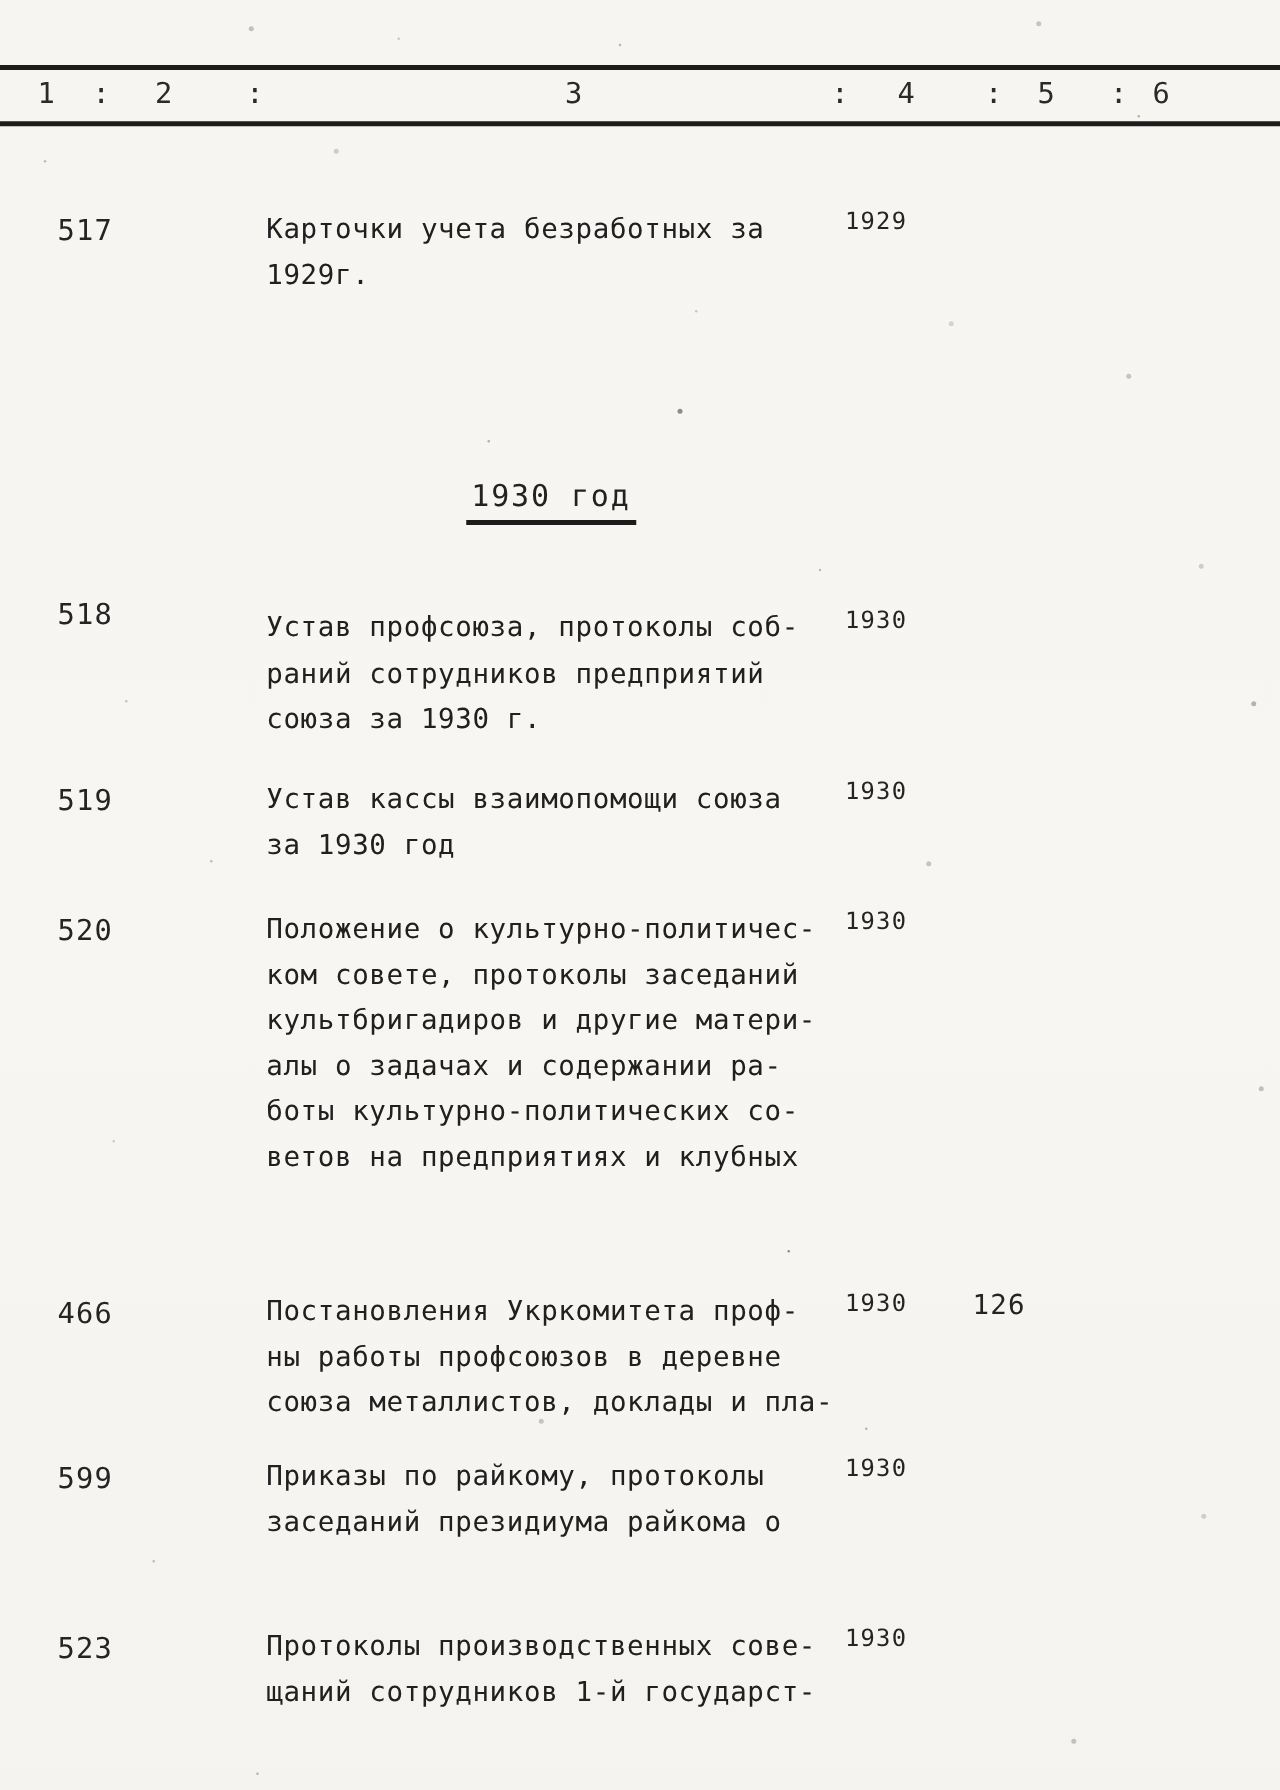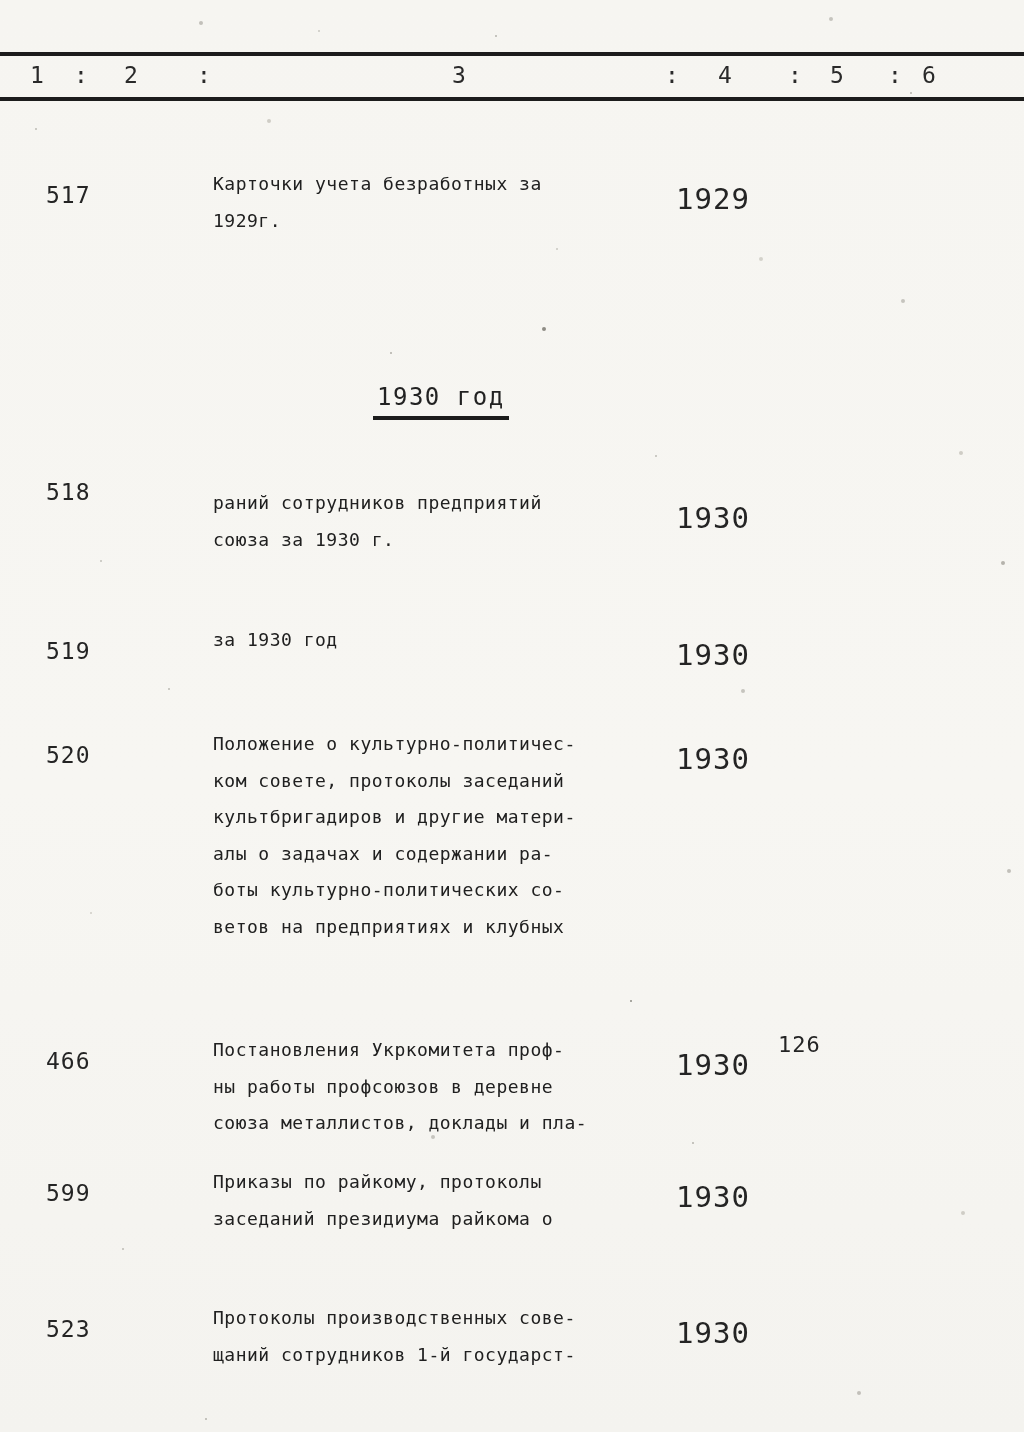--- a/index.html
+++ b/index.html
@@ -44,31 +44,31 @@
   }
   .section-heading{
     position:absolute;top:383px;left:373px;
     font-size:24px;letter-spacing:1.5px;
     padding:0 4px 5px 4px;
     border-bottom:4px solid #1c1c1c;
     color:#222;
   }
   .entry{position:absolute;left:0;width:1024px;}
   .num{
-    position:absolute;left:46px;top:16px;
+    position:absolute;left:46px;top:6px;
     font-size:23px;letter-spacing:1px;color:#242424;
   }
   .desc{
     position:absolute;left:213px;top:0;width:465px;
-    font-size:18px;line-height:36.5px;letter-spacing:0.5px;color:#202020;
+    font-size:22px;line-height:36.5px;letter-spacing:0.5px;color:#202020;
   }
   .desc .line{white-space:nowrap;}
   .year{
-    position:absolute;left:676px;top:16px;
-    font-size:29px;letter-spacing:1px;color:#242424;
+    position:absolute;left:676px;top:0;
+    font-size:19px;letter-spacing:1px;color:#242424;
   }
   .pages{
     position:absolute;left:778px;top:0;
     font-size:22px;letter-spacing:1px;color:#242424;
   }
 </style>
 </head>
 <body>
 
 <div class="page">
@@ -98,30 +98,32 @@
     </div>
     <div class="year">1929</div>
     <div class="pages"></div>
   </div>
 
   <div class="section-heading">1930 год</div>
 
   <div class="entry" style="top:485px">
     <div class="num" style="top:-6px">518</div>
     <div class="desc">
+      <div class="line">Устав профсоюза, протоколы соб-</div>
       <div class="line">раний сотрудников предприятий</div>
       <div class="line">союза за 1930 г.</div>
     </div>
     <div class="year">1930</div>
     <div class="pages"></div>
   </div>
 
   <div class="entry" style="top:622px">
     <div class="num">519</div>
     <div class="desc">
+      <div class="line">Устав кассы взаимопомощи союза</div>
       <div class="line">за 1930 год</div>
     </div>
     <div class="year">1930</div>
     <div class="pages"></div>
   </div>
 
   <div class="entry" style="top:726px">
     <div class="num">520</div>
     <div class="desc">
       <div class="line">Положение о культурно-политичес-</div>

